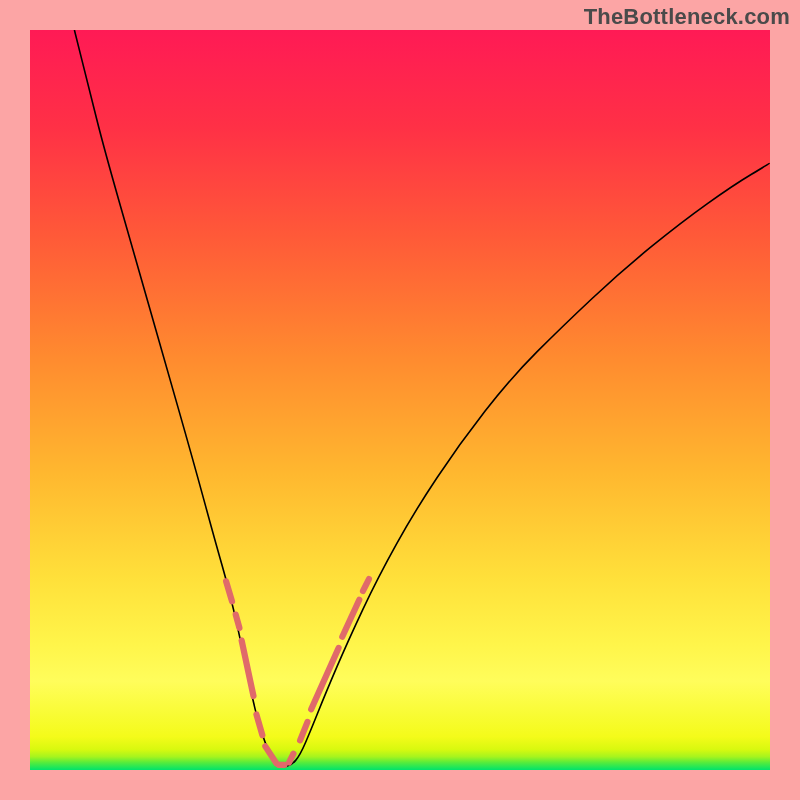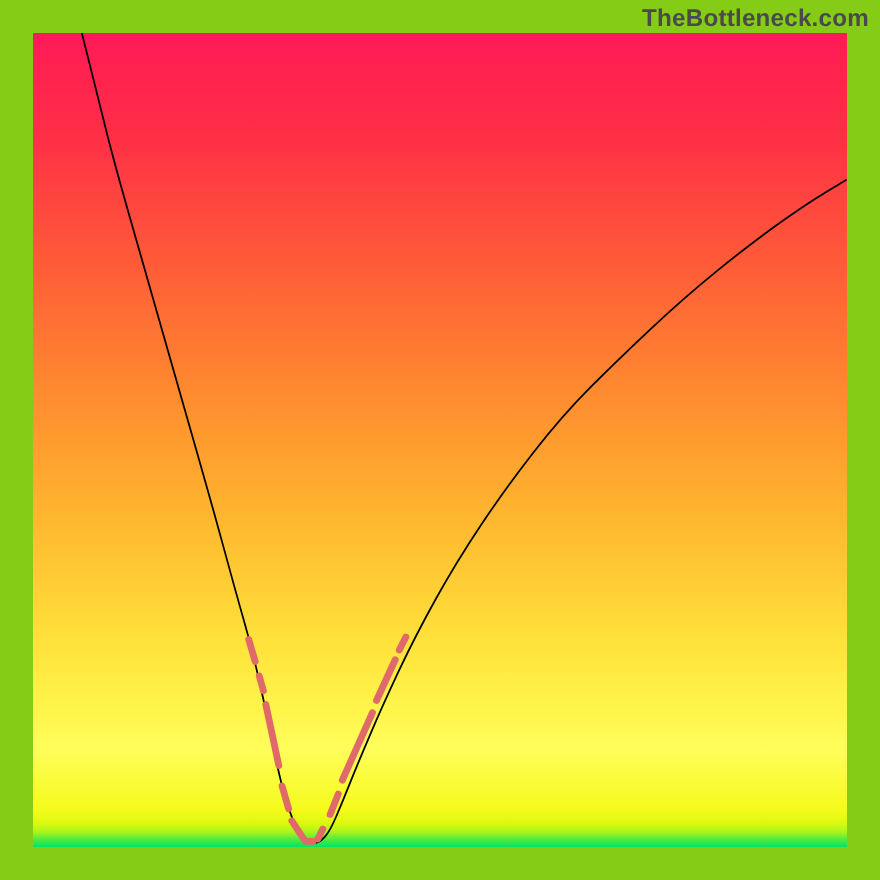--- a/index.html
+++ b/index.html
@@ -1,21 +1,21 @@
 <!DOCTYPE html>
 <html><head>
 <meta charset="utf-8">
 <style>
   * { margin: 0; padding: 0; box-sizing: border-box; }
   html, body { width: 800px; height: 800px; overflow: hidden; background: #000; }
   .frame {
     position: absolute;
     left: 0; top: 0;
     width: 800px; height: 800px;
-    background: #84cc16;
+    background: #fca5a5;
     text-align: right;
   }
   .watermark {
     position: absolute;
     top: 4px;
     right: 10px;
     font-family: Arial, Helvetica, sans-serif;
     font-size: 22px;
     font-weight: bold;
     color: #4a4a4a;

